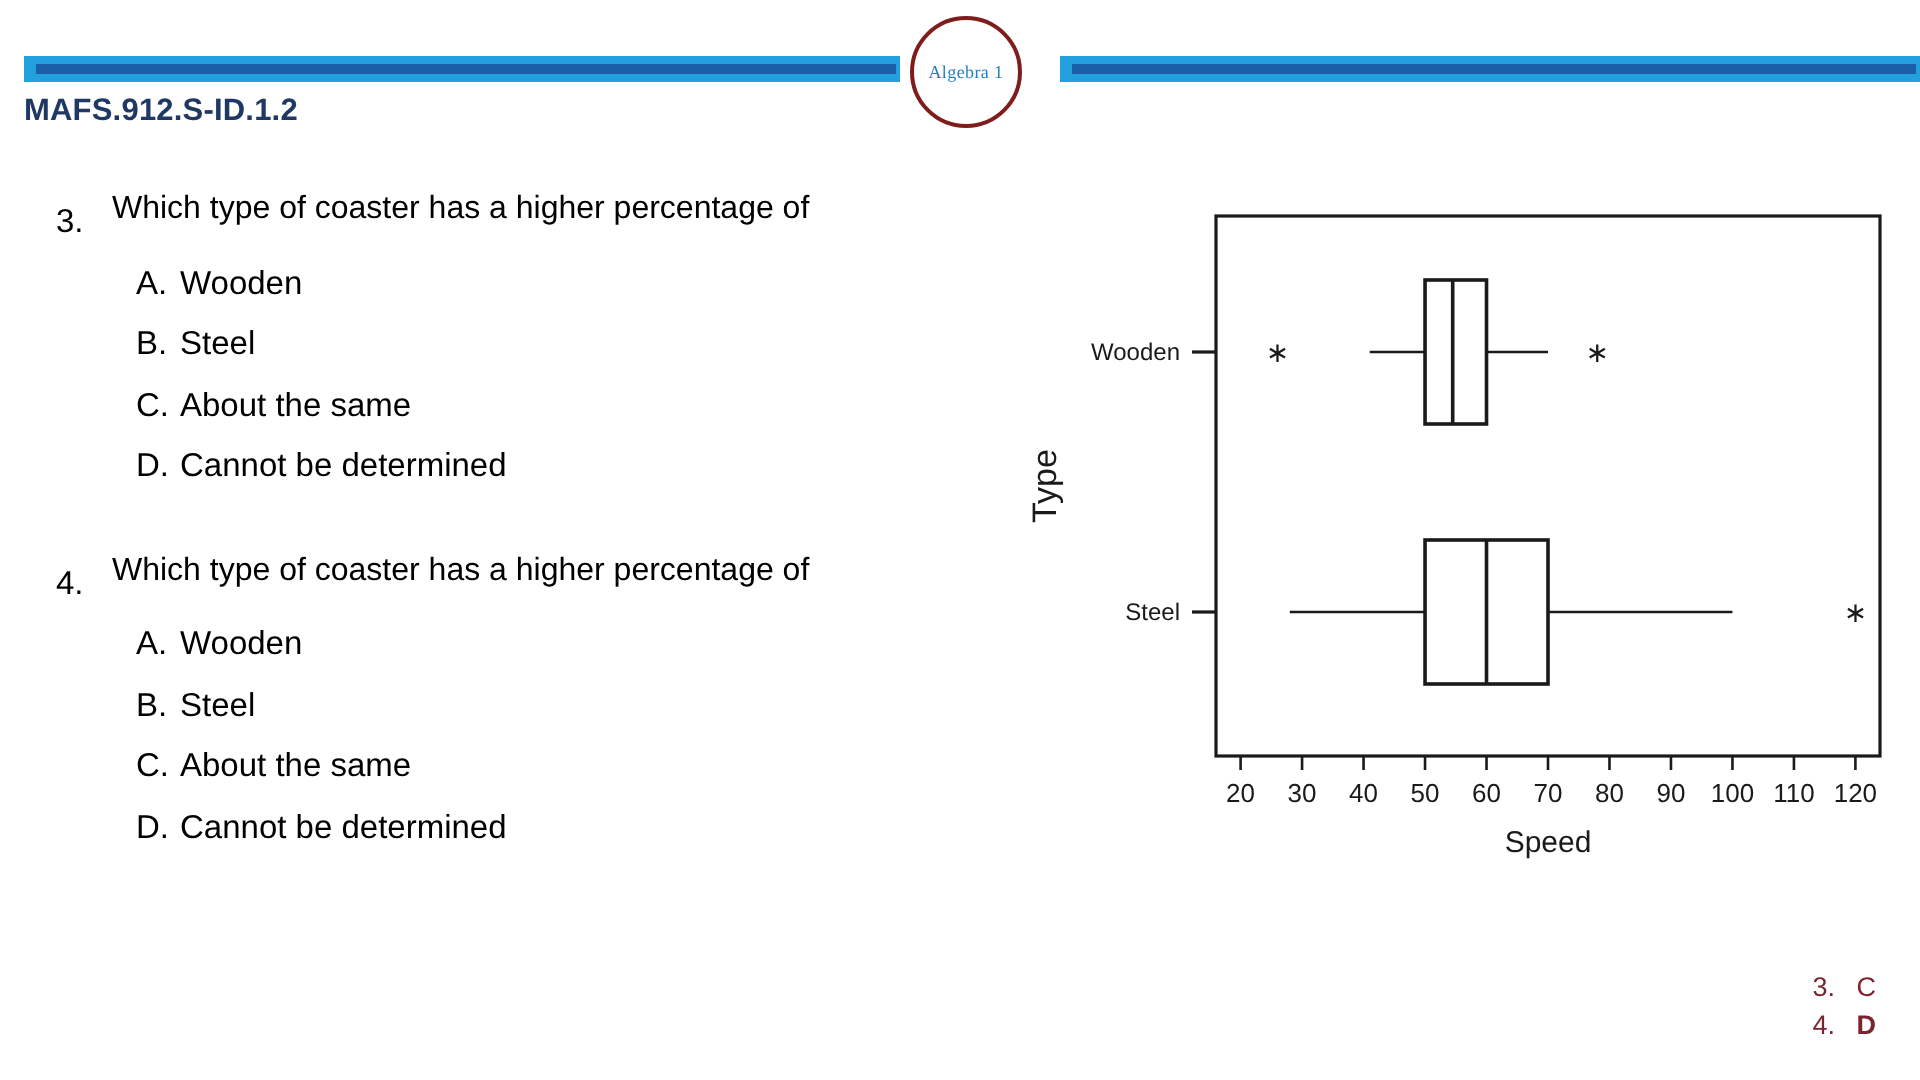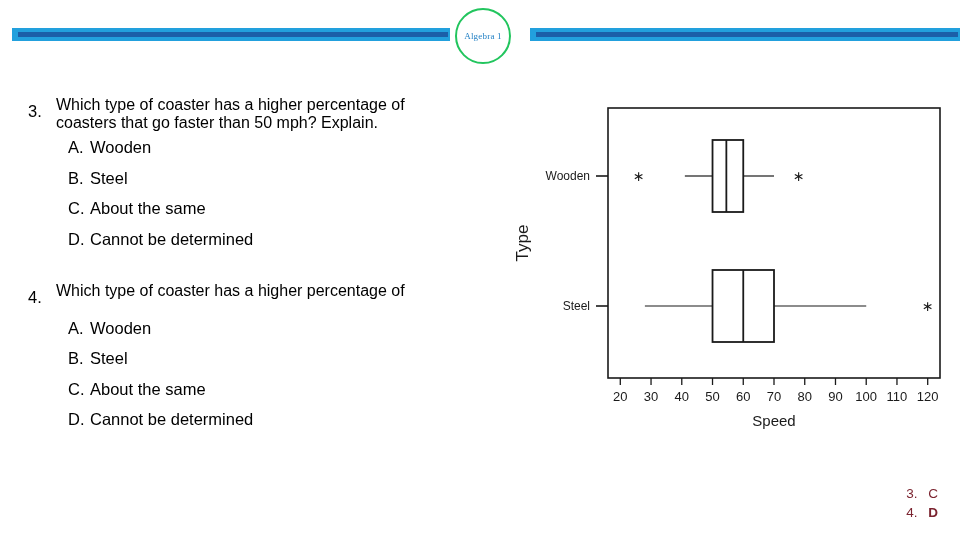--- a/index.html
+++ b/index.html
@@ -38,21 +38,21 @@
     top: 4px;
     left: 6px;
     right: 2px;
   }
   #std-badge {
     position: absolute;
     left: 455px;
     top: 8px;
     width: 52px;
     height: 52px;
-    border: 2px solid #22c55e;
+    border: 2px solid #7f1d1d;
     border-radius: 50%;
     background: #ffffff;
     display: flex;
     align-items: center;
     justify-content: center;
   }
   #std-badge span {
     font-family: "Liberation Serif", serif;
     font-size: 9px;
     color: #1f7fc4;
@@ -132,30 +132,30 @@
 <div id="header-band">
   <div class="rule-outer left">
     <div class="rule-inner"></div>
   </div>
   <div class="rule-outer right">
     <div class="rule-inner"></div>
   </div>
   <div id="std-badge">
     <span>Algebra 1</span>
   </div>
+  <div id="standard-code">MAFS.912.S-ID.1.2</div>
 </div>
 
 <div id="questions">
 
   <div class="question-block">
     <div class="q-head">
       <div class="q-num">3.</div>
       <div>
         <div>Which type of coaster has a higher percentage of</div>
-        <div>coasters that go faster than 50 mph?  Explain.</div>
       </div>
     </div>
     <div class="q-choices">
       <div class="choice">
         <span class="choice-letter">A.</span>
         <span>Wooden</span>
       </div>
       <div class="choice">
         <span class="choice-letter">B.</span>
         <span>Steel</span>

